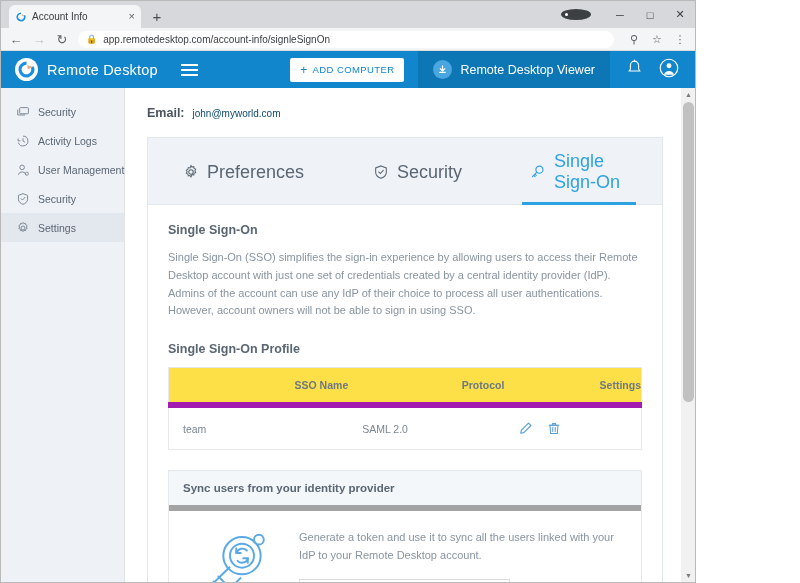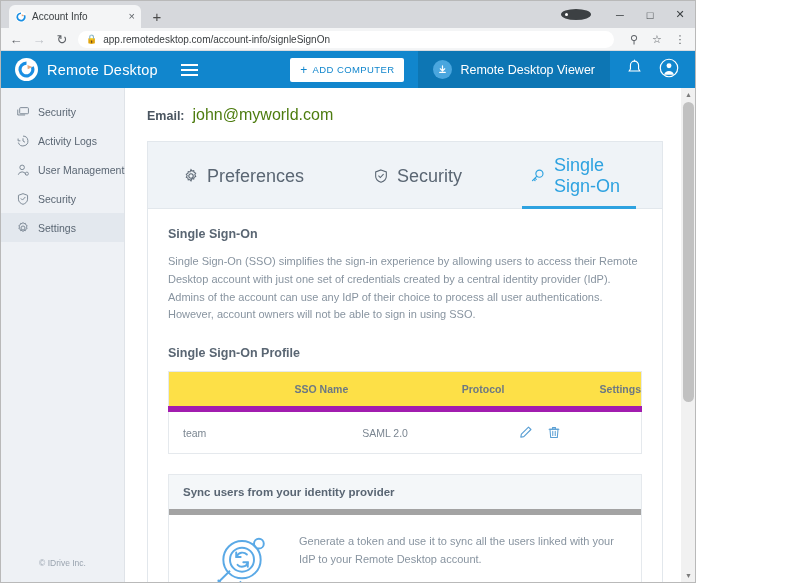--- a/index.html
+++ b/index.html
@@ -91,21 +91,21 @@
   .scrollthumb { position: absolute; right: 1px; top: 14px; width: 11px;
                  height: 300px; background: #c1c1c1; border-radius: 6px; }
   .scroll-up, .scroll-dn { position: absolute; right: 3px; font-size: 7px;
                            color: #7b7b7b; }
   .scroll-up { top: 3px; } .scroll-dn { bottom: 3px; }
 
   .inner { padding: 0 32px 0 22px; }
 
   .email-row { display: flex; align-items: baseline; gap: 8px; padding: 18px 0 17px 0; }
   .email-label { font-size: 12.5px; color: #4a5560; font-weight: bold; }
-  .email-value { font-size: 16px; color: #4d7c0f; }
+  .email-value { font-size: 10px; color: #0c4a6e; }
 
   .card { border: 1px solid #e2e7ec; border-left: 1px solid #e2e7ec;
           background: #ffffff; }
   .tabs { display: flex; background: #eff3f7; border-bottom: 1px solid #e2e7ec; }
   .tabitem { display: flex; align-items: center; gap: 8px; padding: 13px 0 11px 0;
              margin: 0 34px; font-size: 18px; color: #5a6673; position: relative; }
   .tabitem.active { color: #2ea2e0; }
   .tabitem.active::after { content: ""; position: absolute; left: -8px; right: -8px;
                            bottom: -1px; height: 3px; background: #2ea2e0; }
   .tab-ico { width: 17px; height: 17px; display: flex; align-items: center;
@@ -268,21 +268,20 @@
           <div class="side-item active">
             <span class="side-ico">
               <svg width="14" height="14" viewBox="0 0 16 16">
                 <circle cx="8" cy="8" r="2.3" fill="none" stroke="#7b8794" stroke-width="1.1"></circle>
                 <path d="M8 1.6l1 1.5 1.8-.4.4 1.8 1.6.8-.9 1.6.9 1.6-1.6.8-.4 1.8-1.8-.4-1 1.5-1-1.5-1.8.4-.4-1.8-1.6-.8.9-1.6-.9-1.6 1.6-.8.4-1.8 1.8.4z" fill="none" stroke="#7b8794" stroke-width="1.05"></path>
               </svg>
             </span>
             <span class="side-label">Settings</span>
           </div>
         </div>
-        <div class="footer">© IDrive Inc.</div>
       </div>
 
       <div class="content">
         <div class="inner">
 
           <div class="email-row">
             <span class="email-label">Email:</span>
             <span class="email-value">john@myworld.com</span>
           </div>
 

